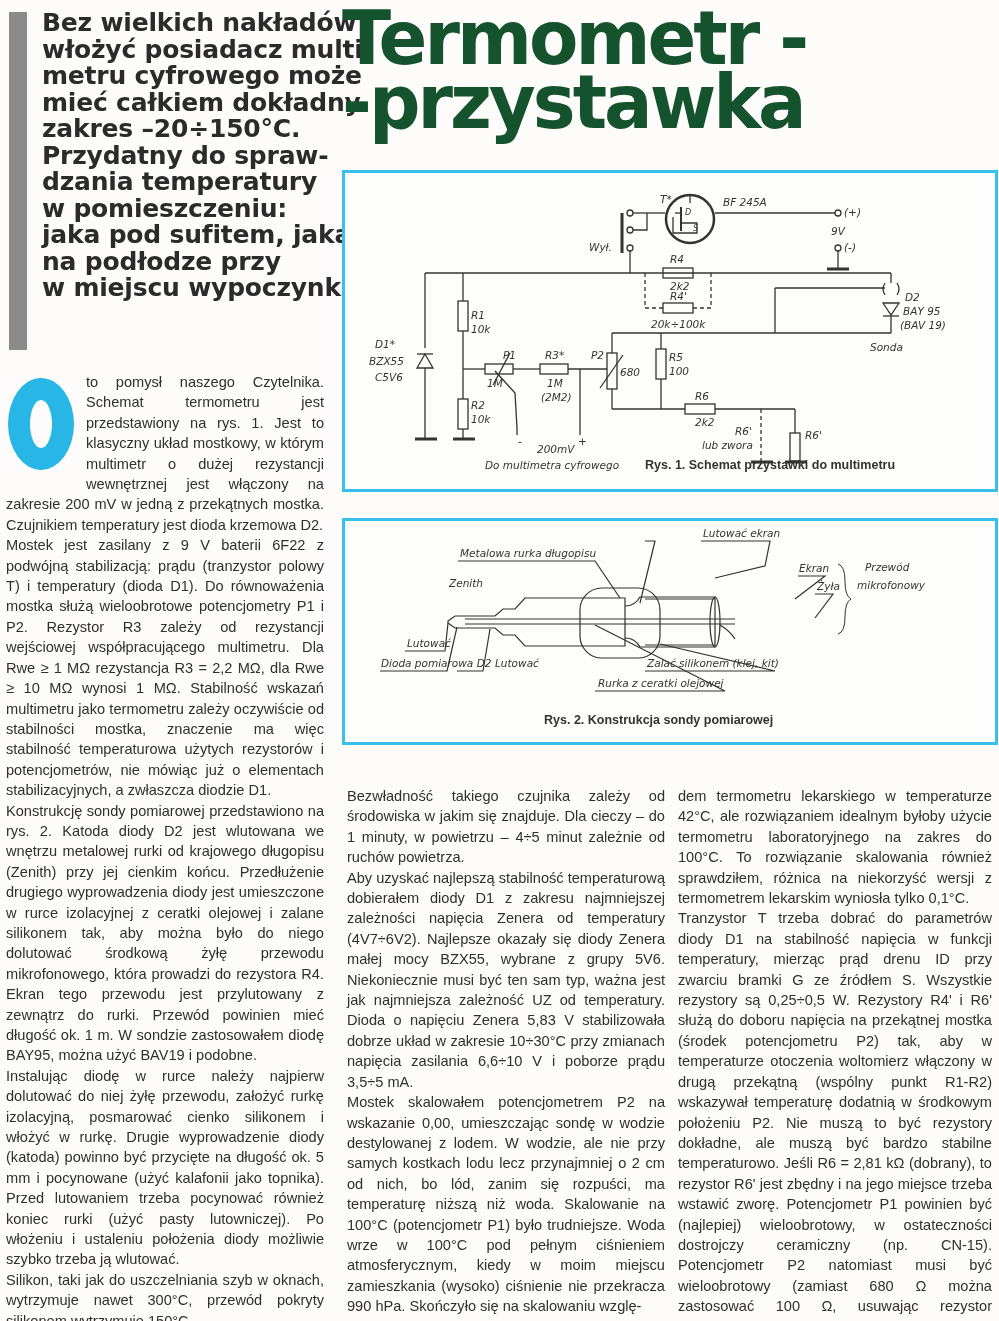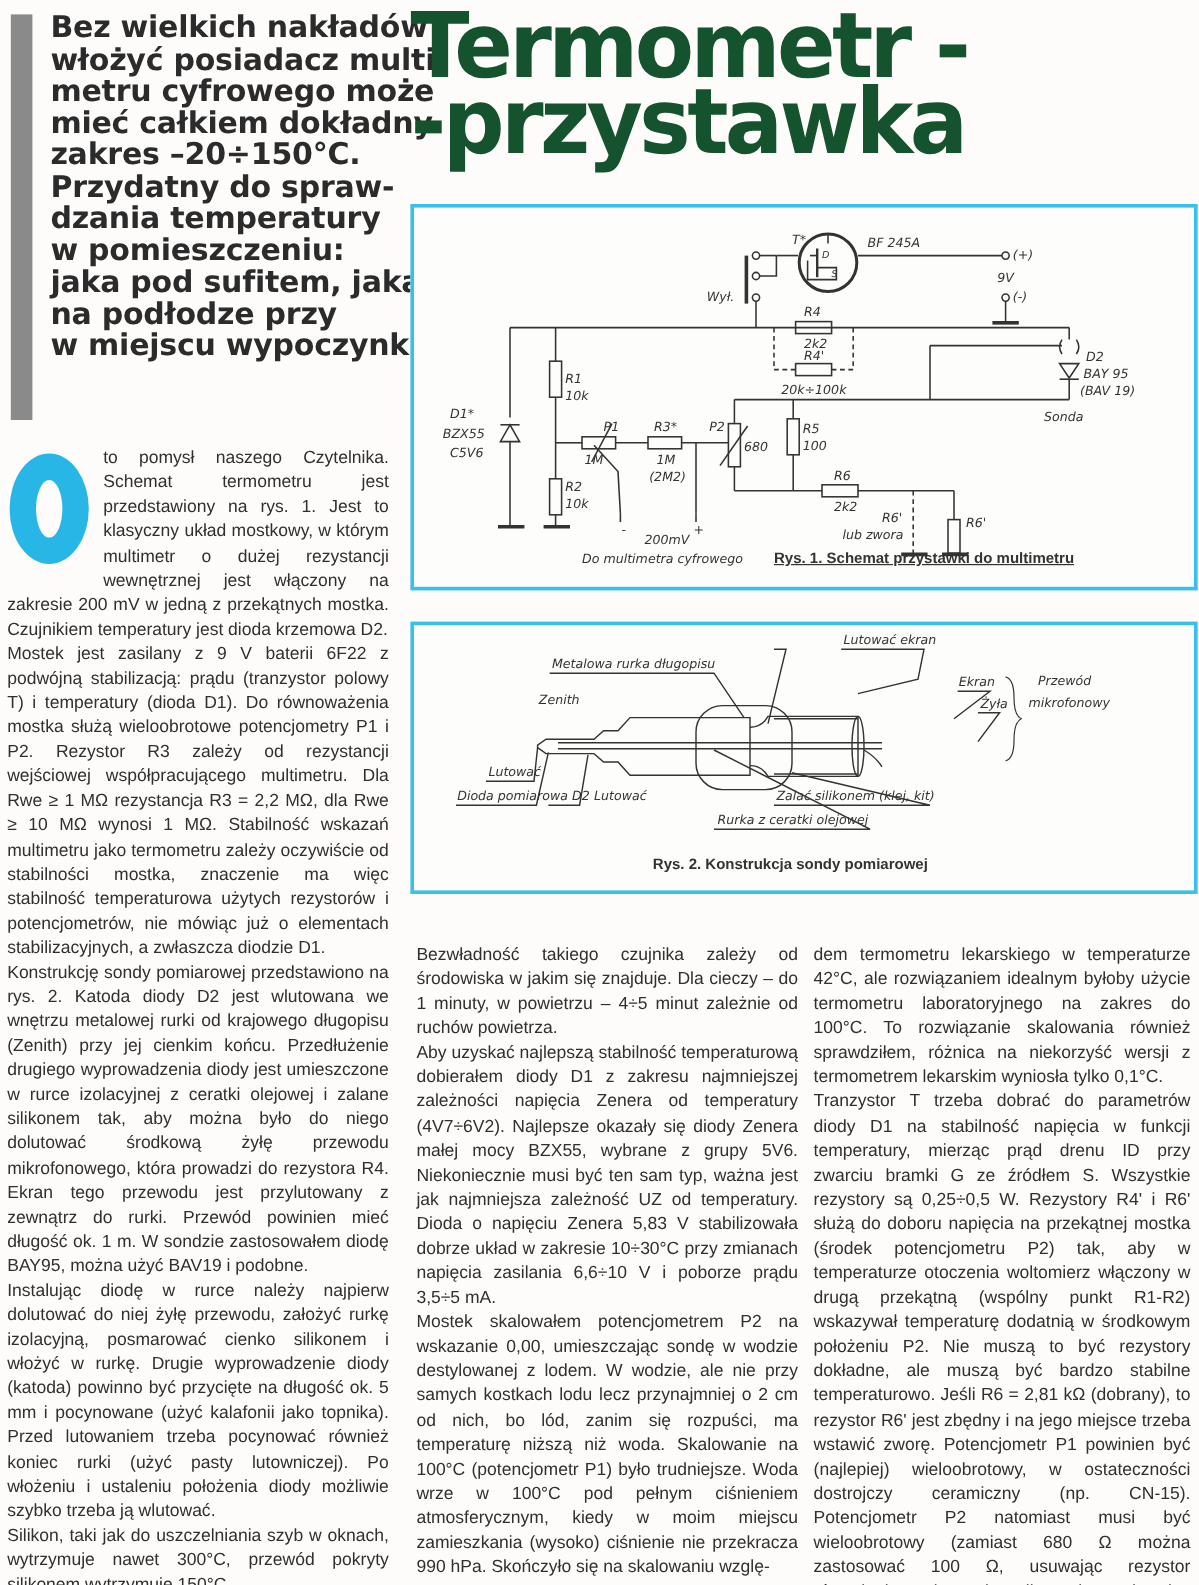--- a/index.html
+++ b/index.html
@@ -22,21 +22,21 @@
   .title div { white-space:nowrap; transform:scaleY(1.05); transform-origin:top left; }
   .fig {
     position:absolute; border:3px solid #38c0ec; background:#fdfdfb;
   }
   .fig1 { left:342px; top:170px; width:650px; height:316px; }
   .fig2 { left:342px; top:518px; width:650px; height:221px; }
   .fig svg { position:absolute; left:0; top:0; }
   .fig-caption {
     position:absolute; font-weight:bold; font-size:12.5px; color:#333; white-space:nowrap;
   }
-  .fig1 .fig-caption { left:300px; top:285px;text-decoration:underline; }
+  .fig1 .fig-caption { left:300px; top:285px; }
   .fig2 .fig-caption { left:180px; top:192px;padding-left:19px; }
   .sl { font-family:"DejaVu Sans", sans-serif; font-style:italic; font-size:10.5px; fill:#333; }
   .col {
     position:absolute; font-size:14.6px; line-height:20.4px; color:#2f2f2f; text-align:justify;
   }
   .col p { margin:0; }
   .col1 { left:6px; top:372px; width:318px; }
   .col2 { left:347px; top:786px; width:318px; }
   .col3 { left:678px; top:786px; width:314px; }
   .dropcap {

